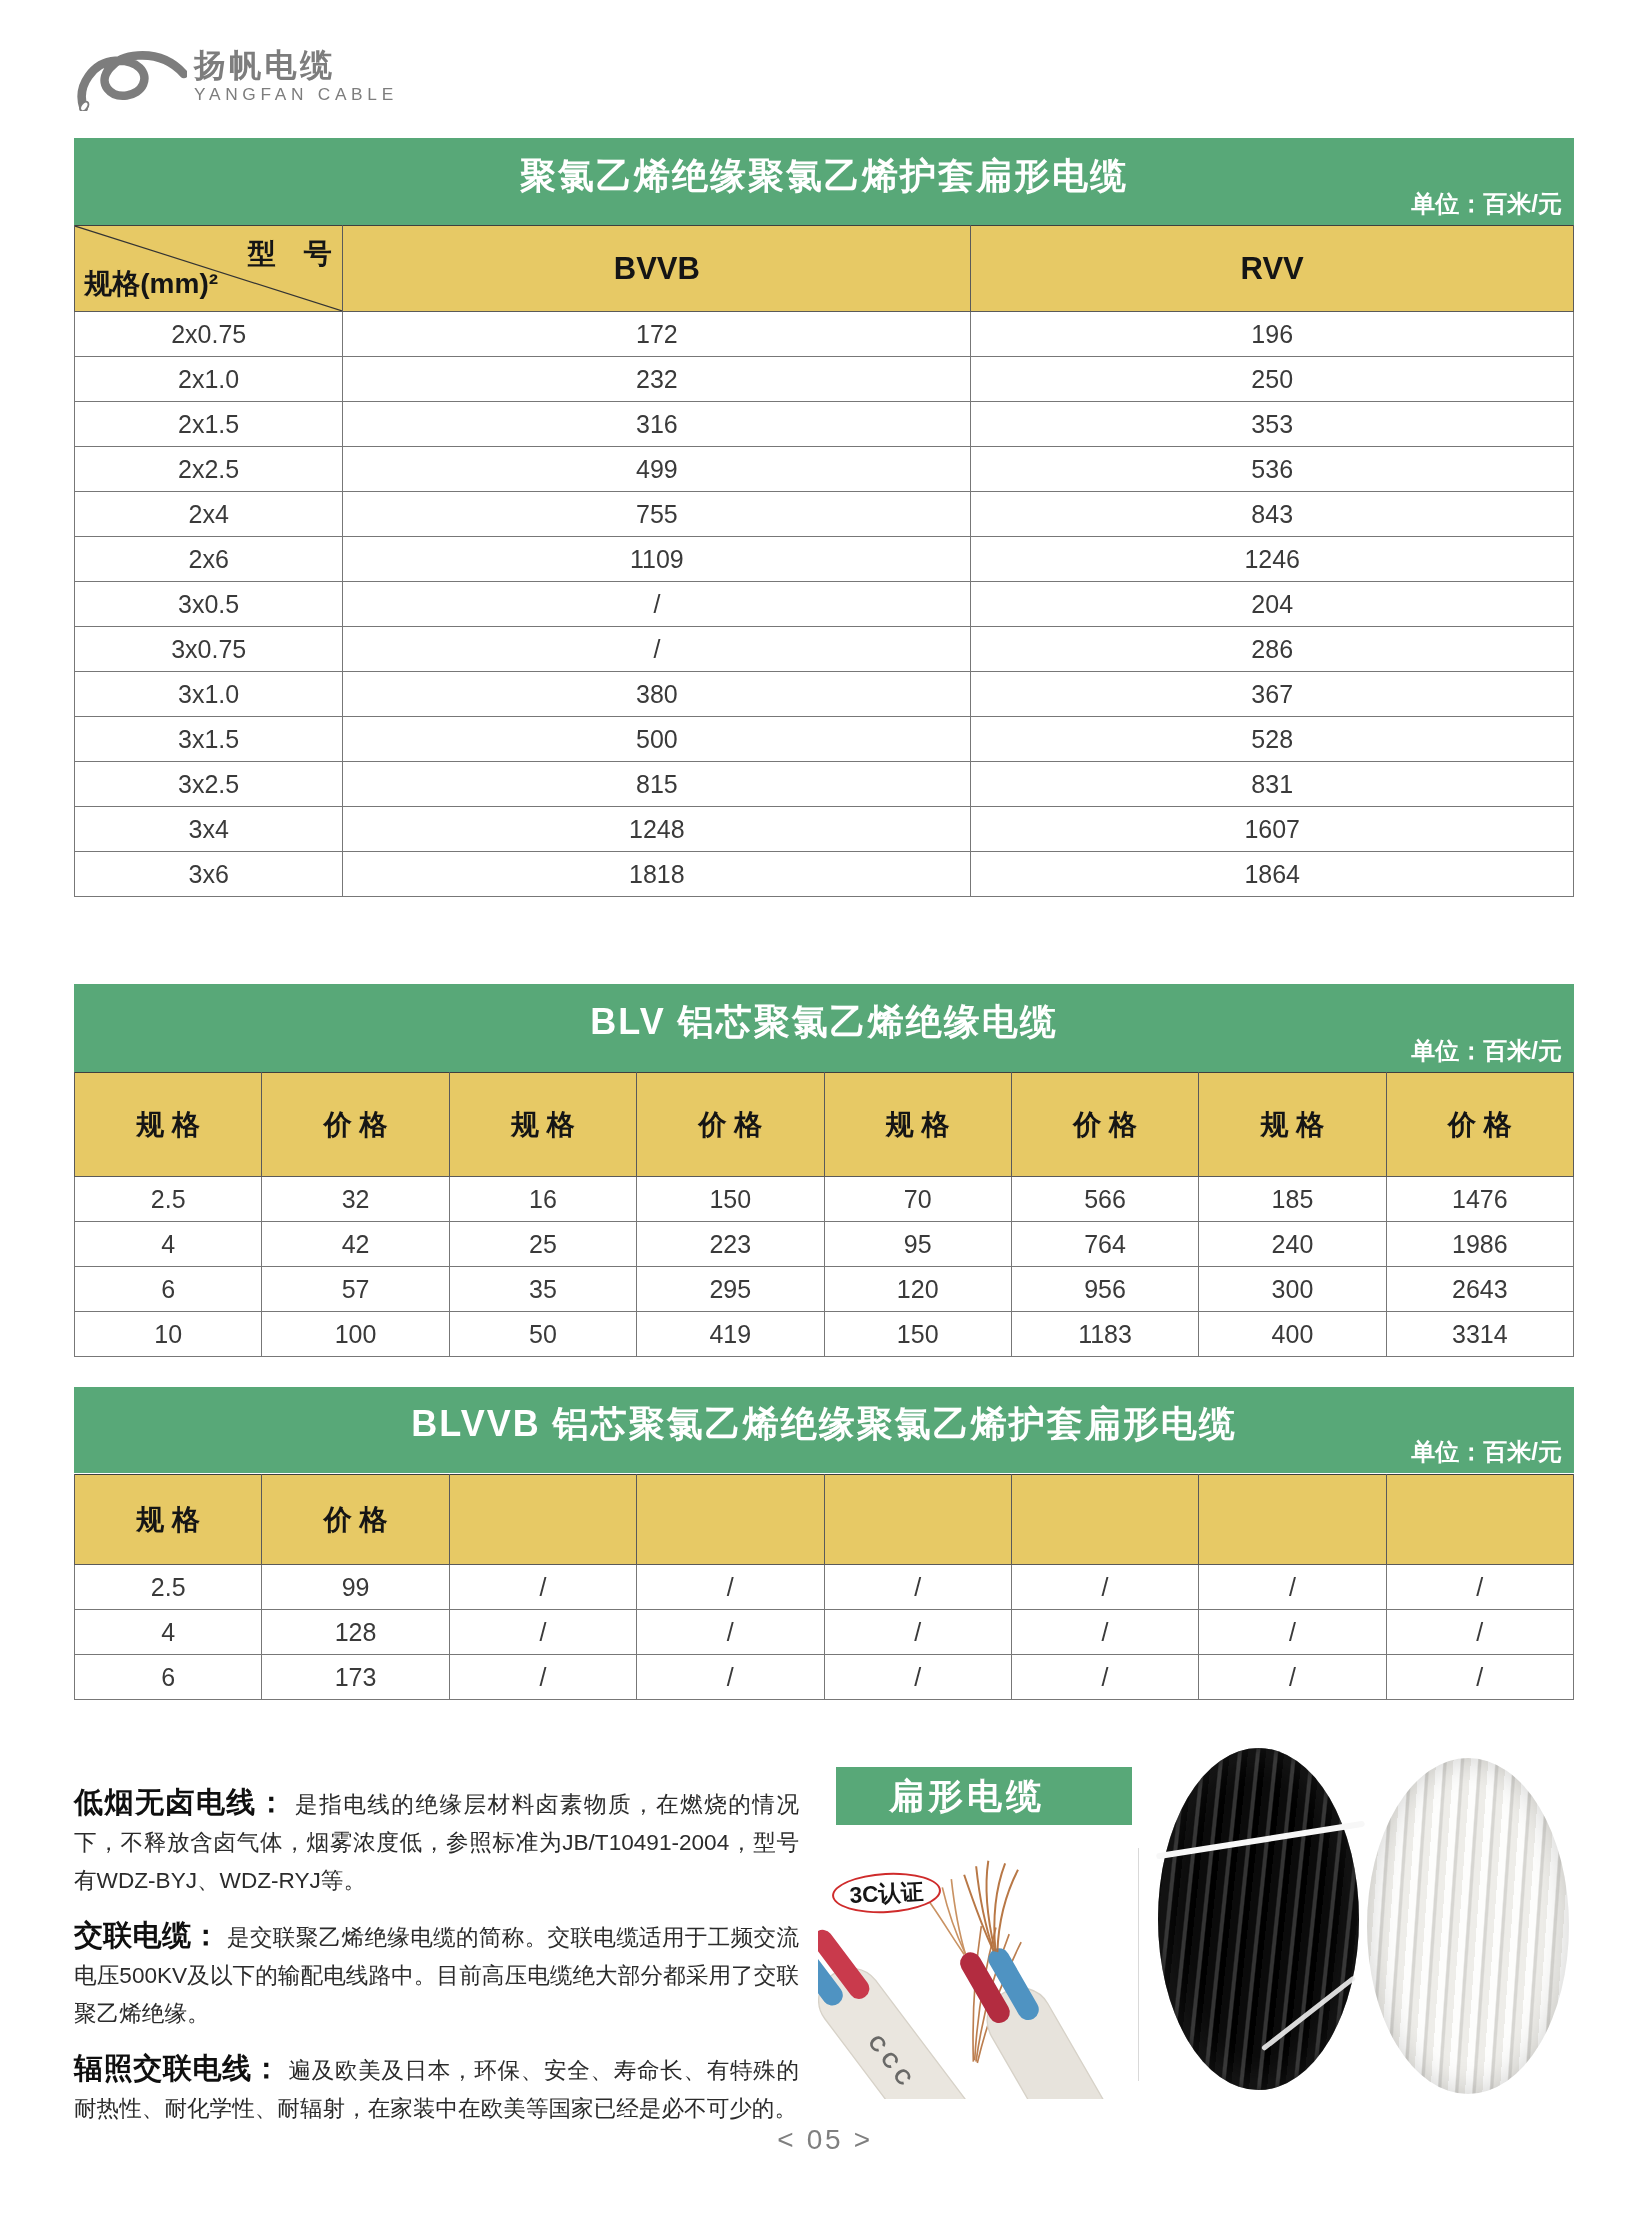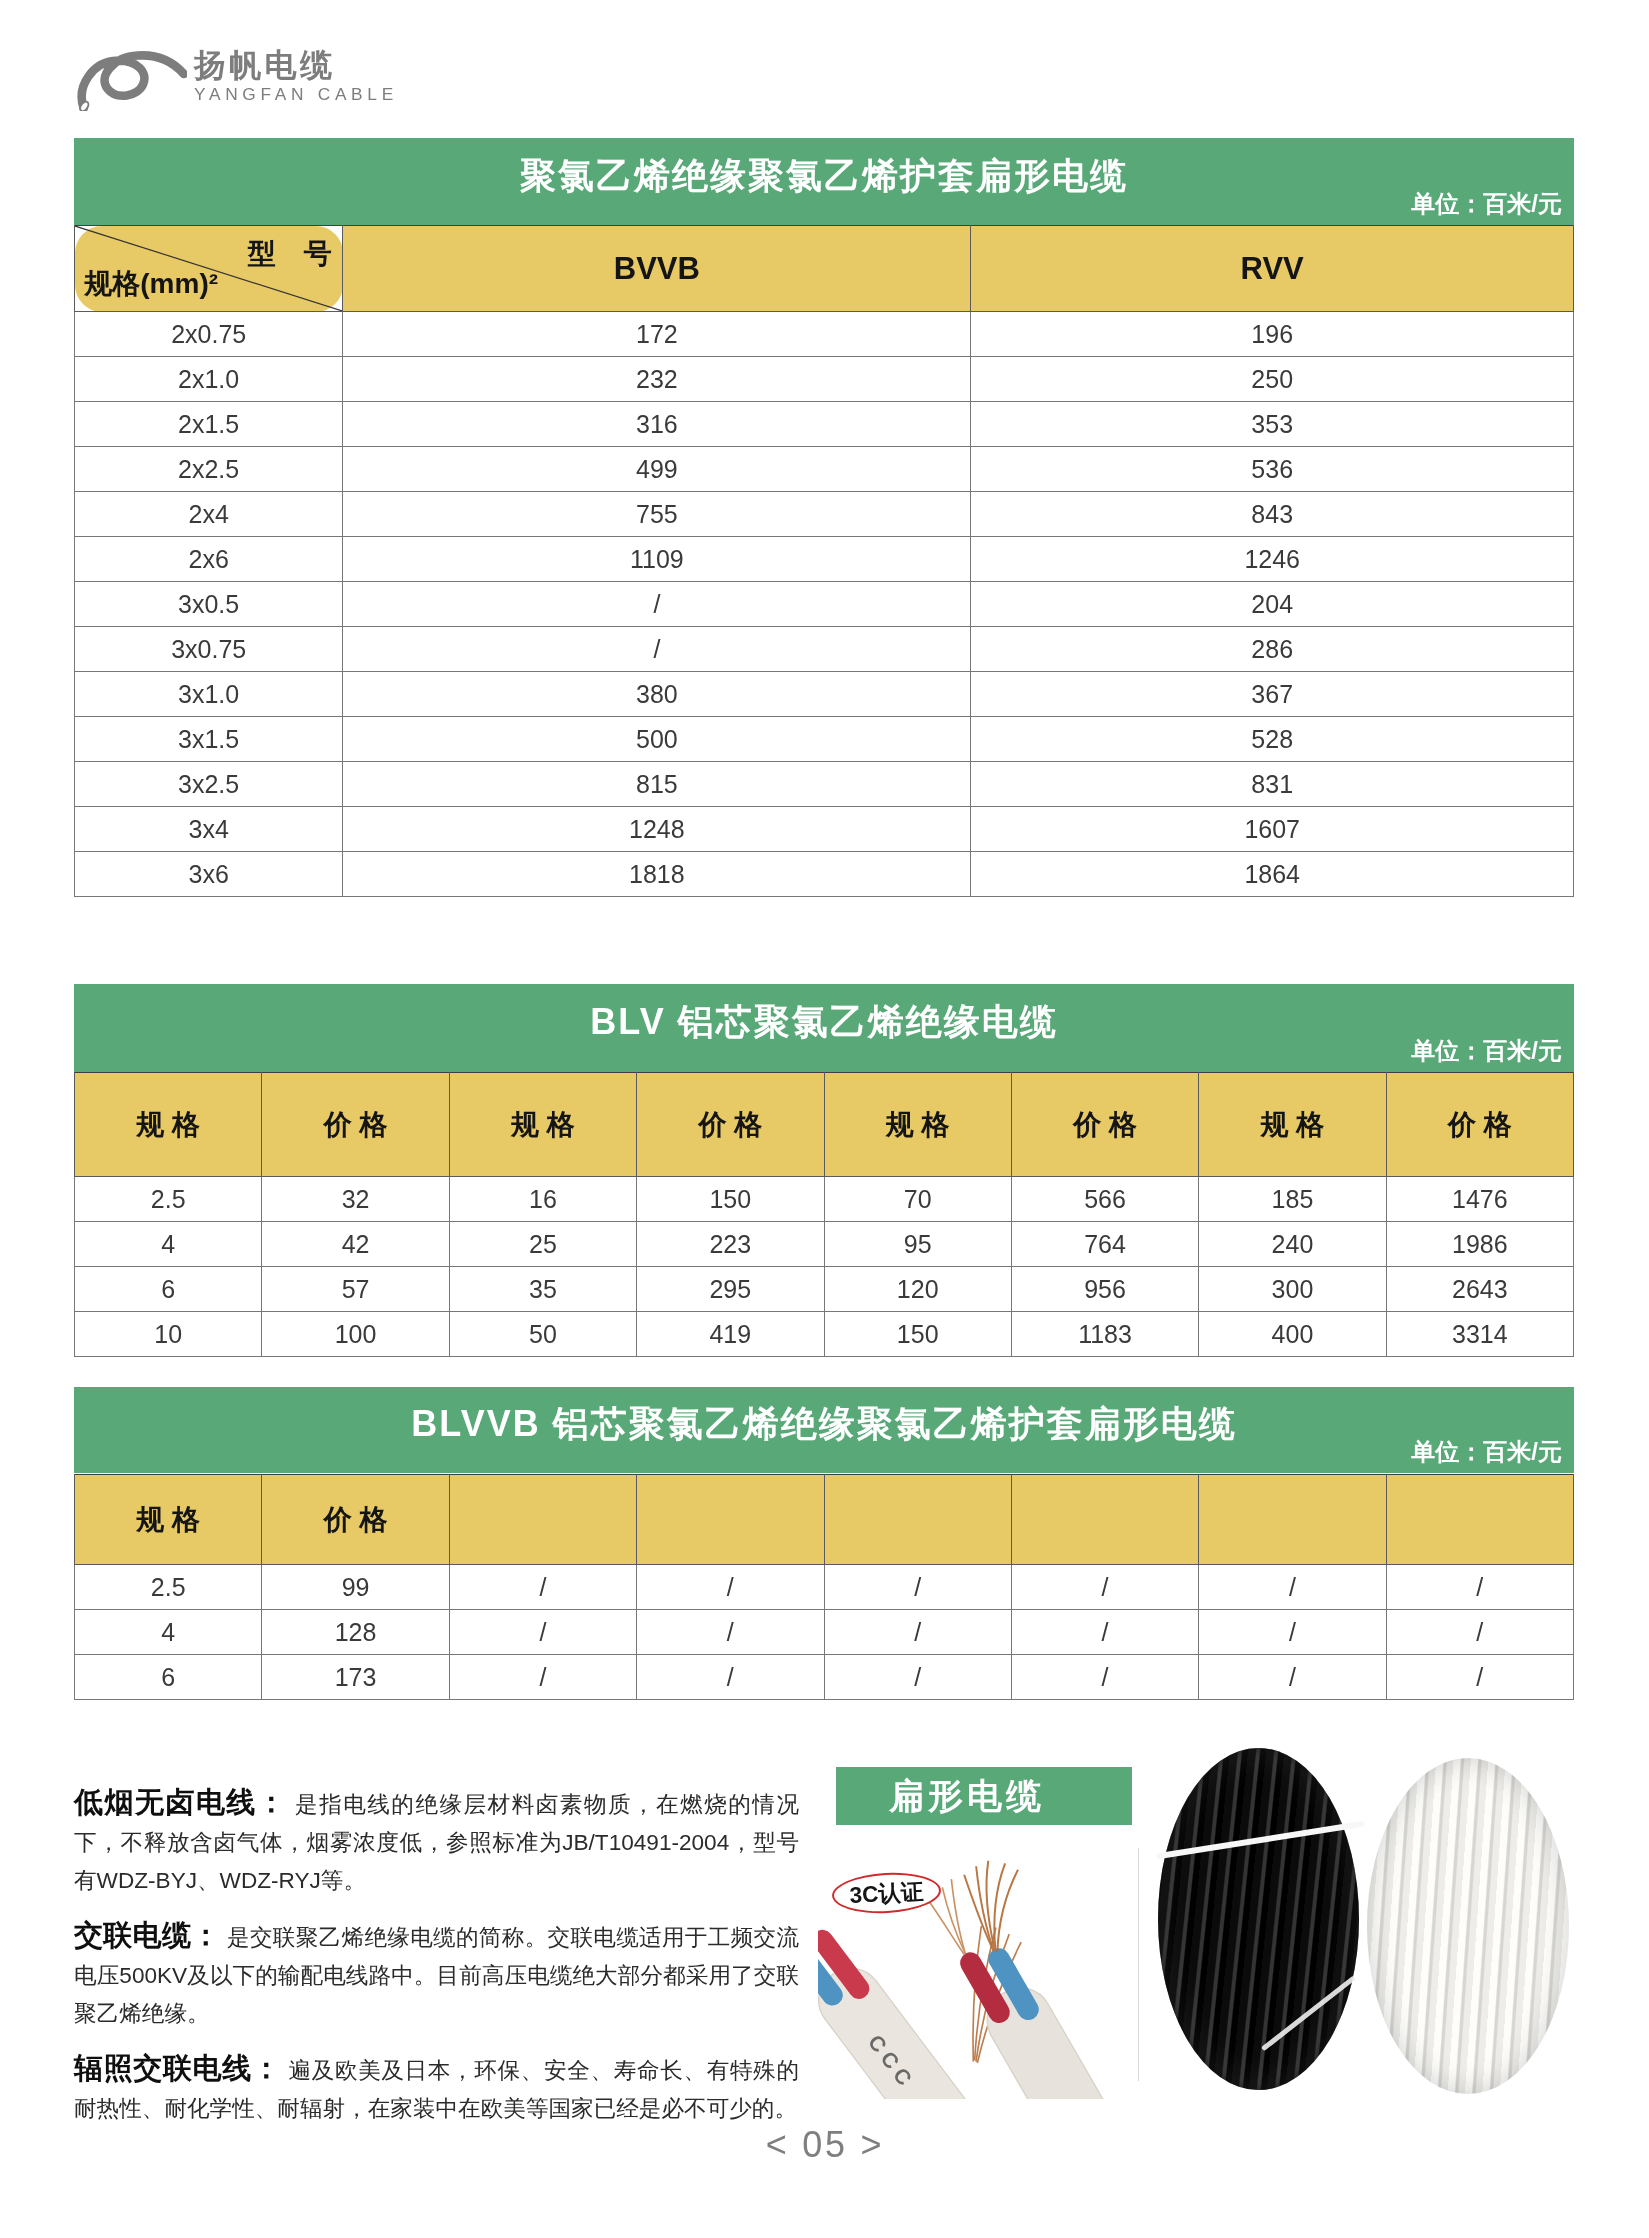--- a/index.html
+++ b/index.html
@@ -19,21 +19,21 @@
               text-align:center;color:#fff;font-size:36px;font-weight:bold;letter-spacing:2px;}
   .band-unit{position:absolute;right:12px;bottom:5.3px;color:#fff;font-size:24px;font-weight:bold;}
   table.price{position:absolute;left:74px;width:1500px;border-collapse:collapse;table-layout:fixed;
               background:#fff;}
   table.price th{background:#e7c965;color:#151515;font-weight:bold;font-size:28px;
                  border:0.7px solid #5a5a5a;border-top:none;}
   table.price td{font-size:25px;color:#3a3a3a;text-align:center;
                  border:0.7px solid #777;border-top:1.3px solid #555;background:#fff;}
   table.price{border:1.3px solid #3f3f3f;}
   
-  .corner{position:relative;padding:4px;border-radius:27px;}
+  .corner{position:relative;padding:4px;}
   .corner svg{position:absolute;left:0;top:0;width:100%;height:100%;}
   .corner .c-top{position:absolute;right:10.6px;top:9.3px;font-size:28px;font-weight:bold;}
   .corner .c-bottom{position:absolute;left:9.3px;bottom:8px;font-size:28px;font-weight:bold;}
 
   #t1-table th{font-size:31px;}
   #t1-table tr{height:45px;}
   #t1-table thead tr{height:86px;}
   #t2-table tr{height:45px;}
   #t2-table thead tr{height:104px;}
   #t3-table tr{height:45px;}
@@ -62,21 +62,21 @@
   .coil-black .strap{position:absolute;left:-2.7px;top:26%;width:105%;height:6px;background:#f7f7f7;
       border-radius:3.3px;transform:rotate(-9deg);}
   .coil-black .strap2{position:absolute;left:46%;top:77%;width:58%;height:4.7px;background:#efefef;
       border-radius:2.7px;transform:rotate(-38deg);opacity:.9;}
   .coil-white{left:1367px;top:1758px;width:202px;height:336px;
       background:repeating-linear-gradient(94deg,#fdfdfc 0 6.6px,#d7d6d2 8px 10px,#eeede9 11.3px 17.3px);
       box-shadow:inset 0 0 31px rgba(0,0,0,.18);}
 
   
   .footer{position:absolute;left:0;top:2124px;width:100%;text-align:center;
-          font-size:36px;color:#7f7f7f;letter-spacing:2.7px;}
+          font-size:28px;color:#7f7f7f;letter-spacing:2.7px;}
 </style>
 </head>
 <body>
 
 <div class="page">
 
   <div class="logo">
     <svg class="logo-mark" width="113" height="66" viewBox="0 0 170 100">
       <path d="M14 96 C 2 60 30 26 62 24 C 96 22 112 42 104 60 C 96 78 64 84 50 66
                C 36 48 58 18 96 16 C 126 14 150 26 166 44" fill="none" stroke="#7d7d7d" stroke-width="13" stroke-linecap="round"></path>

